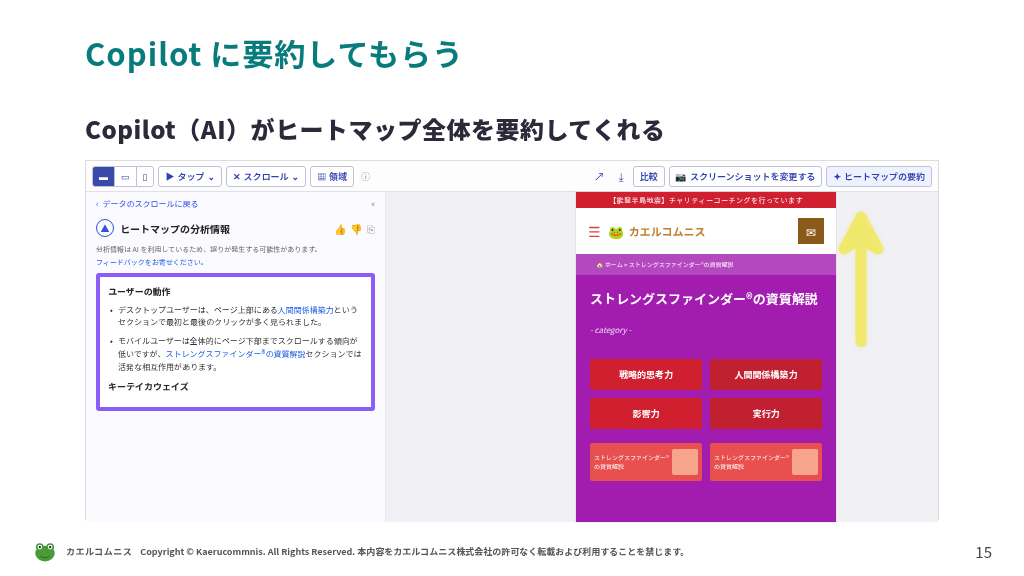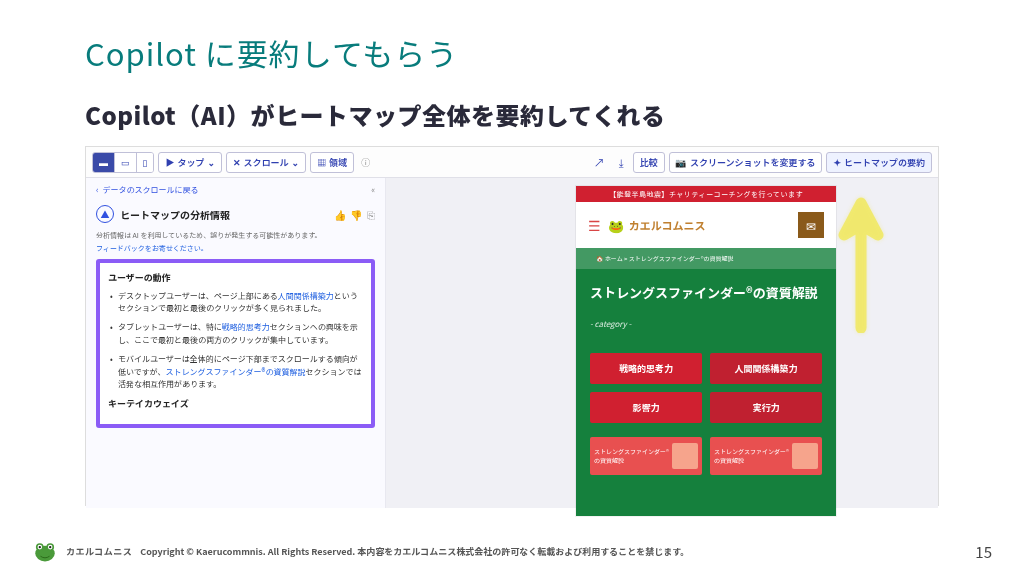--- a/index.html
+++ b/index.html
@@ -1,18 +1,18 @@
 <!DOCTYPE html>
 <html><head>
 <meta charset="utf-8">
 <style>
 *{margin:0;padding:0;box-sizing:border-box}
 body{width:1024px;height:576px;background:#fff;font-family:-apple-system,"Hiragino Kaku Gothic ProN","Noto Sans JP",sans-serif;position:relative;overflow:hidden}
 .slide{padding:30px 85px 0 85px}
-.title{font-size:31px;font-weight:400;color:#087c7c;margin-bottom:22px;letter-spacing:1px}
+.title{font-size:31px;font-weight:700;color:#087c7c;margin-bottom:36px;letter-spacing:1px}
 .subtitle{font-size:24px;font-weight:900;color:#2a2a3a;margin-bottom:14px;letter-spacing:0.5px}
 .app{border:1px solid #ddd;background:#fff;height:360px;position:relative}
 .toolbar{display:flex;align-items:center;padding:4px 6px;border-bottom:1px solid #e0e0e8;background:#fdfdfd;gap:4px;font-size:9px}
 .tgroup{display:flex;border:1px solid #c0c0d8;border-radius:3px;overflow:hidden}
 .tbtn{padding:3px 6px;background:#fff;border-right:1px solid #c0c0d8;display:flex;align-items:center;gap:2px;color:#3040b0}
 .tbtn:last-child{border-right:none}
 .tbtn.dark{background:#3a4aa8;color:#fff}
 .obtn{border:1px solid #c0c0d8;border-radius:3px;padding:3px 6px;background:#fff;display:flex;align-items:center;gap:3px;color:#3040b0;font-weight:600}
 .obtn.active{background:#eef2ff}
 .spacer{flex:1}
@@ -28,21 +28,21 @@
 .ptitle{font-weight:bold;font-size:10px;color:#222}
 .picons{margin-left:auto;display:flex;gap:4px;color:#999;font-size:10px}
 .warn{font-size:7px;color:#666;margin-bottom:3px;line-height:1.4}
 .link{color:#2060e0}
 .sec{background:#fff;border:4px solid #8b5cf6;border-radius:3px;padding:8px;margin-top:5px}
 .stitle{font-weight:bold;font-size:9px;color:#222;margin-bottom:6px}
 .sul{list-style:none;padding-left:0}
 .sul li{font-size:8px;line-height:1.6;color:#333;padding-left:10px;position:relative;margin-bottom:6px}
 .sul li:before{content:"•";position:absolute;left:2px;color:#333}
 .right{flex:1;position:relative;background:#f0f0f5}
-.phone{position:absolute;left:190px;top:8px;width:260px;height:100%;background:#15803d;box-shadow:0 0 0 1px rgba(0,0,0,0.05)}
+.phone{position:absolute;left:190px;top:0;width:260px;height:100%;background:#a21caf;box-shadow:0 0 0 1px rgba(0,0,0,0.05)}
 .pbanner{background:#d02030;color:#fff;font-size:7px;text-align:center;padding:3px;letter-spacing:0.5px}
 .phead2{background:#fff;display:flex;align-items:center;padding:10px 12px;gap:8px}
 .hamb{color:#d84545;font-size:14px}
 .plogo{flex:1;display:flex;align-items:center;gap:4px;color:#c08030;font-weight:bold;font-size:11px}
 .pfrog{color:#5a8a3a;font-size:13px}
 .mail{background:#8a5a1a;color:#fff;width:26px;height:26px;display:flex;align-items:center;justify-content:center;font-size:12px}
 .pbread{background:rgba(255,255,255,0.2);padding:6px 20px;font-size:6px;color:#fff}
 .pmain{padding:14px 14px}
 .pmt{color:#fff;font-size:13px;font-weight:bold;line-height:1.5}
 .pmc{color:rgba(255,255,255,0.85);font-size:8px;margin-top:15px;font-style:italic}
@@ -107,21 +107,20 @@
               <span>⎘</span>
             </span>
           </div>
           <div class="warn">分析情報は AI を利用しているため、誤りが発生する可能性があります。</div>
           <div class="warn link">フィードバックをお寄せください。</div>
 
           <div class="sec">
             <div class="stitle">ユーザーの動作</div>
             <ul class="sul" id="list1">
                 <li>デスクトップユーザーは、ページ上部にある<span class="link">人間関係構築力</span>というセクションで最初と最後のクリックが多く見られました。</li>
-                <li>タブレットユーザーは、特に<span class="link">戦略的思考力</span>セクションへの興味を示し、ここで最初と最後の両方のクリックが集中しています。</li>
                 <li>モバイルユーザーは全体的にページ下部までスクロールする傾向が低いですが、<span class="link">ストレングスファインダー®の資質解説</span>セクションでは活発な相互作用があります。</li>
               </ul>
             <div class="stitle">キーテイカウェイズ</div>
           </div>
         </div>
       </div>
 
       <div class="right">
         <div class="phone">
           <div class="pbanner">【能登半島地震】チャリティーコーチングを行っています</div>

